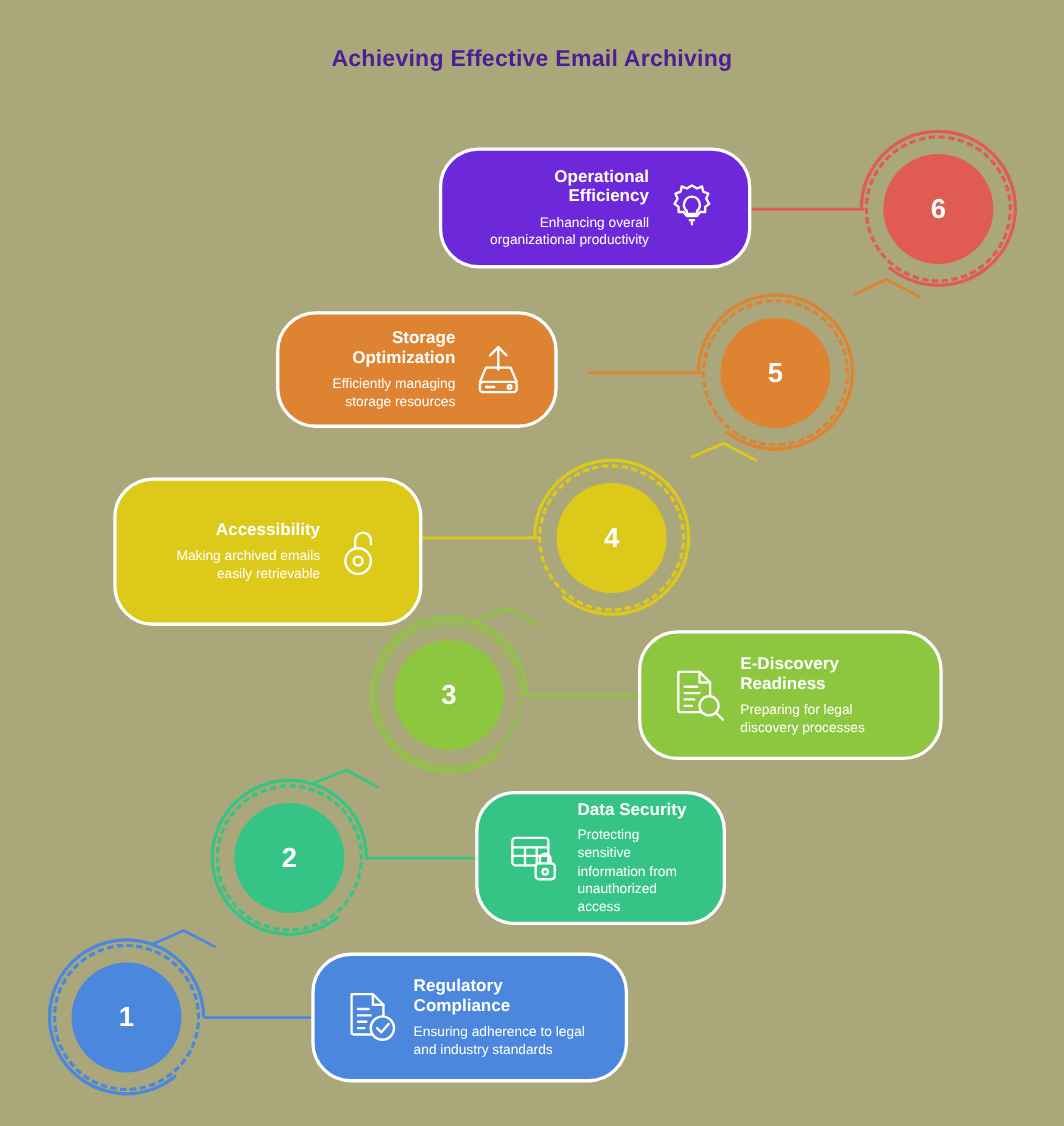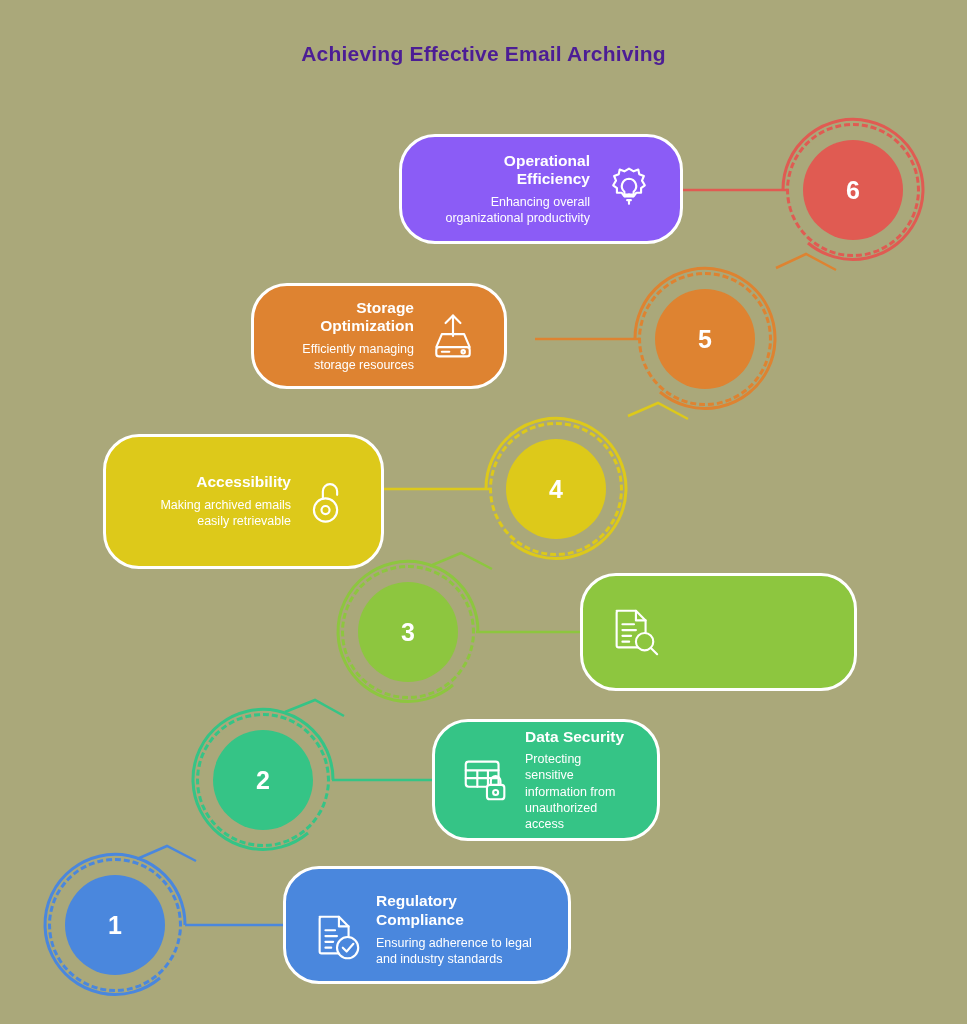--- a/index.html
+++ b/index.html
@@ -149,21 +149,21 @@
   <div class="node" style="left:15px; top:825px;">
     <svg class="outerarc" viewBox="0 0 200 200">
       <path d="M 170 100 A 70 70 0 1 0 145 153" stroke="#4a87dd" stroke-width="3" fill="none"></path>
     </svg>
     <div class="dashring" style="border-color:#4a87dd;"></div>
     <div class="disc" style="background:#4a87dd;">
       <span>1</span>
     </div>
   </div>
 
-  <div class="card right-card" style="left:283px; top:866px; width:288px; height:118px; background:#4a87dd;align-items:flex-end;">
+  <div class="card right-card" style="left:283px; top:866px; width:288px; height:118px; background:#4a87dd;">
     <div class="card-icon">
       <svg viewBox="0 0 56 56" width="54" height="54" fill="none" stroke="#ffffff" stroke-width="2.2" stroke-linecap="round" stroke-linejoin="round">
         <path d="M10 6 h20 l10 10 v26 a2 2 0 0 1 -2 2 h-26 a2 2 0 0 1 -2 -2 v-34 a2 2 0 0 1 2 -2 z"></path>
         <path d="M30 6 v10 h10"></path>
         <path d="M16 20 h10 M16 26 h12 M16 32 h8 M16 38 h6"></path>
         <circle cx="39" cy="38" r="11" fill="#4a87dd"></circle>
         <path d="M34 38 l4 4 l7 -8"></path>
       </svg>
     </div>
     <div class="card-text">
@@ -210,20 +210,24 @@
 
   <div class="card right-card" style="left:580px; top:573px; width:277px; height:118px; background:#8dc63f;">
     <div class="card-icon">
       <svg viewBox="0 0 56 56" width="54" height="54" fill="none" stroke="#ffffff" stroke-width="2.2" stroke-linecap="round" stroke-linejoin="round">
         <path d="M10 6 h20 l10 10 v26 a2 2 0 0 1 -2 2 h-26 a2 2 0 0 1 -2 -2 v-34 a2 2 0 0 1 2 -2 z"></path>
         <path d="M30 6 v10 h10"></path>
         <path d="M16 20 h12 M16 26 h14 M16 32 h9 M16 38 h7"></path>
         <circle cx="39" cy="38" r="9" fill="#8dc63f"></circle>
         <path d="M46 45 l6 6"></path>
       </svg>
+    </div>
+    <div class="card-text">
+      <div class="card-title">E-Discovery Readiness</div>
+      <div class="card-desc">Preparing for legal discovery processes</div>
     </div>
   </div>
 
   <div class="node" style="left:456px; top:389px;">
     <svg class="outerarc" viewBox="0 0 200 200">
       <path d="M 30 100 A 70 70 0 1 1 55 153" stroke="#ddc91a" stroke-width="3" fill="none"></path>
     </svg>
     <div class="dashring" style="border-color:#ddc91a;"></div>
     <div class="disc" style="background:#ddc91a;">
       <span>4</span>
@@ -274,21 +278,21 @@
   <div class="node" style="left:753px; top:90px;">
     <svg class="outerarc" viewBox="0 0 200 200">
       <path d="M 30 100 A 70 70 0 1 1 55 153" stroke="#e05b52" stroke-width="3" fill="none"></path>
     </svg>
     <div class="dashring" style="border-color:#e05b52;"></div>
     <div class="disc" style="background:#e05b52;">
       <span>6</span>
     </div>
   </div>
 
-  <div class="card left-card" style="left:399px; top:134px; width:284px; height:110px; background:#8b5cf6;">
+  <div class="card left-card" style="left:399px; top:134px; width:284px; height:110px; background:#6d28d9;">
     <div class="card-text">
       <div class="card-title">Operational Efficiency</div>
       <div class="card-desc">Enhancing overall organizational productivity</div>
     </div>
     <div class="card-icon">
       <svg viewBox="0 0 56 56" width="52" height="52" fill="none" stroke="#ffffff" stroke-width="2.3" stroke-linecap="round" stroke-linejoin="round">
         <path d="M28 6 l5 3 l5 -2 l1 5 l5 2 l-2 5 l3 5 l-4 3 l0 5 l-5 0 l-3 4 l-5 -2 l-5 2 l-3 -4 l-5 0 l0 -5 l-4 -3 l3 -5 l-2 -5 l5 -2 l1 -5 l5 2 z"></path>
         <path d="M28 17 a8 8 0 0 1 5 14 v3 h-10 v-3 a8 8 0 0 1 5 -14 z"></path>
         <path d="M24 36 h8 M26 40 h4 M28 40 v4"></path>
       </svg>

